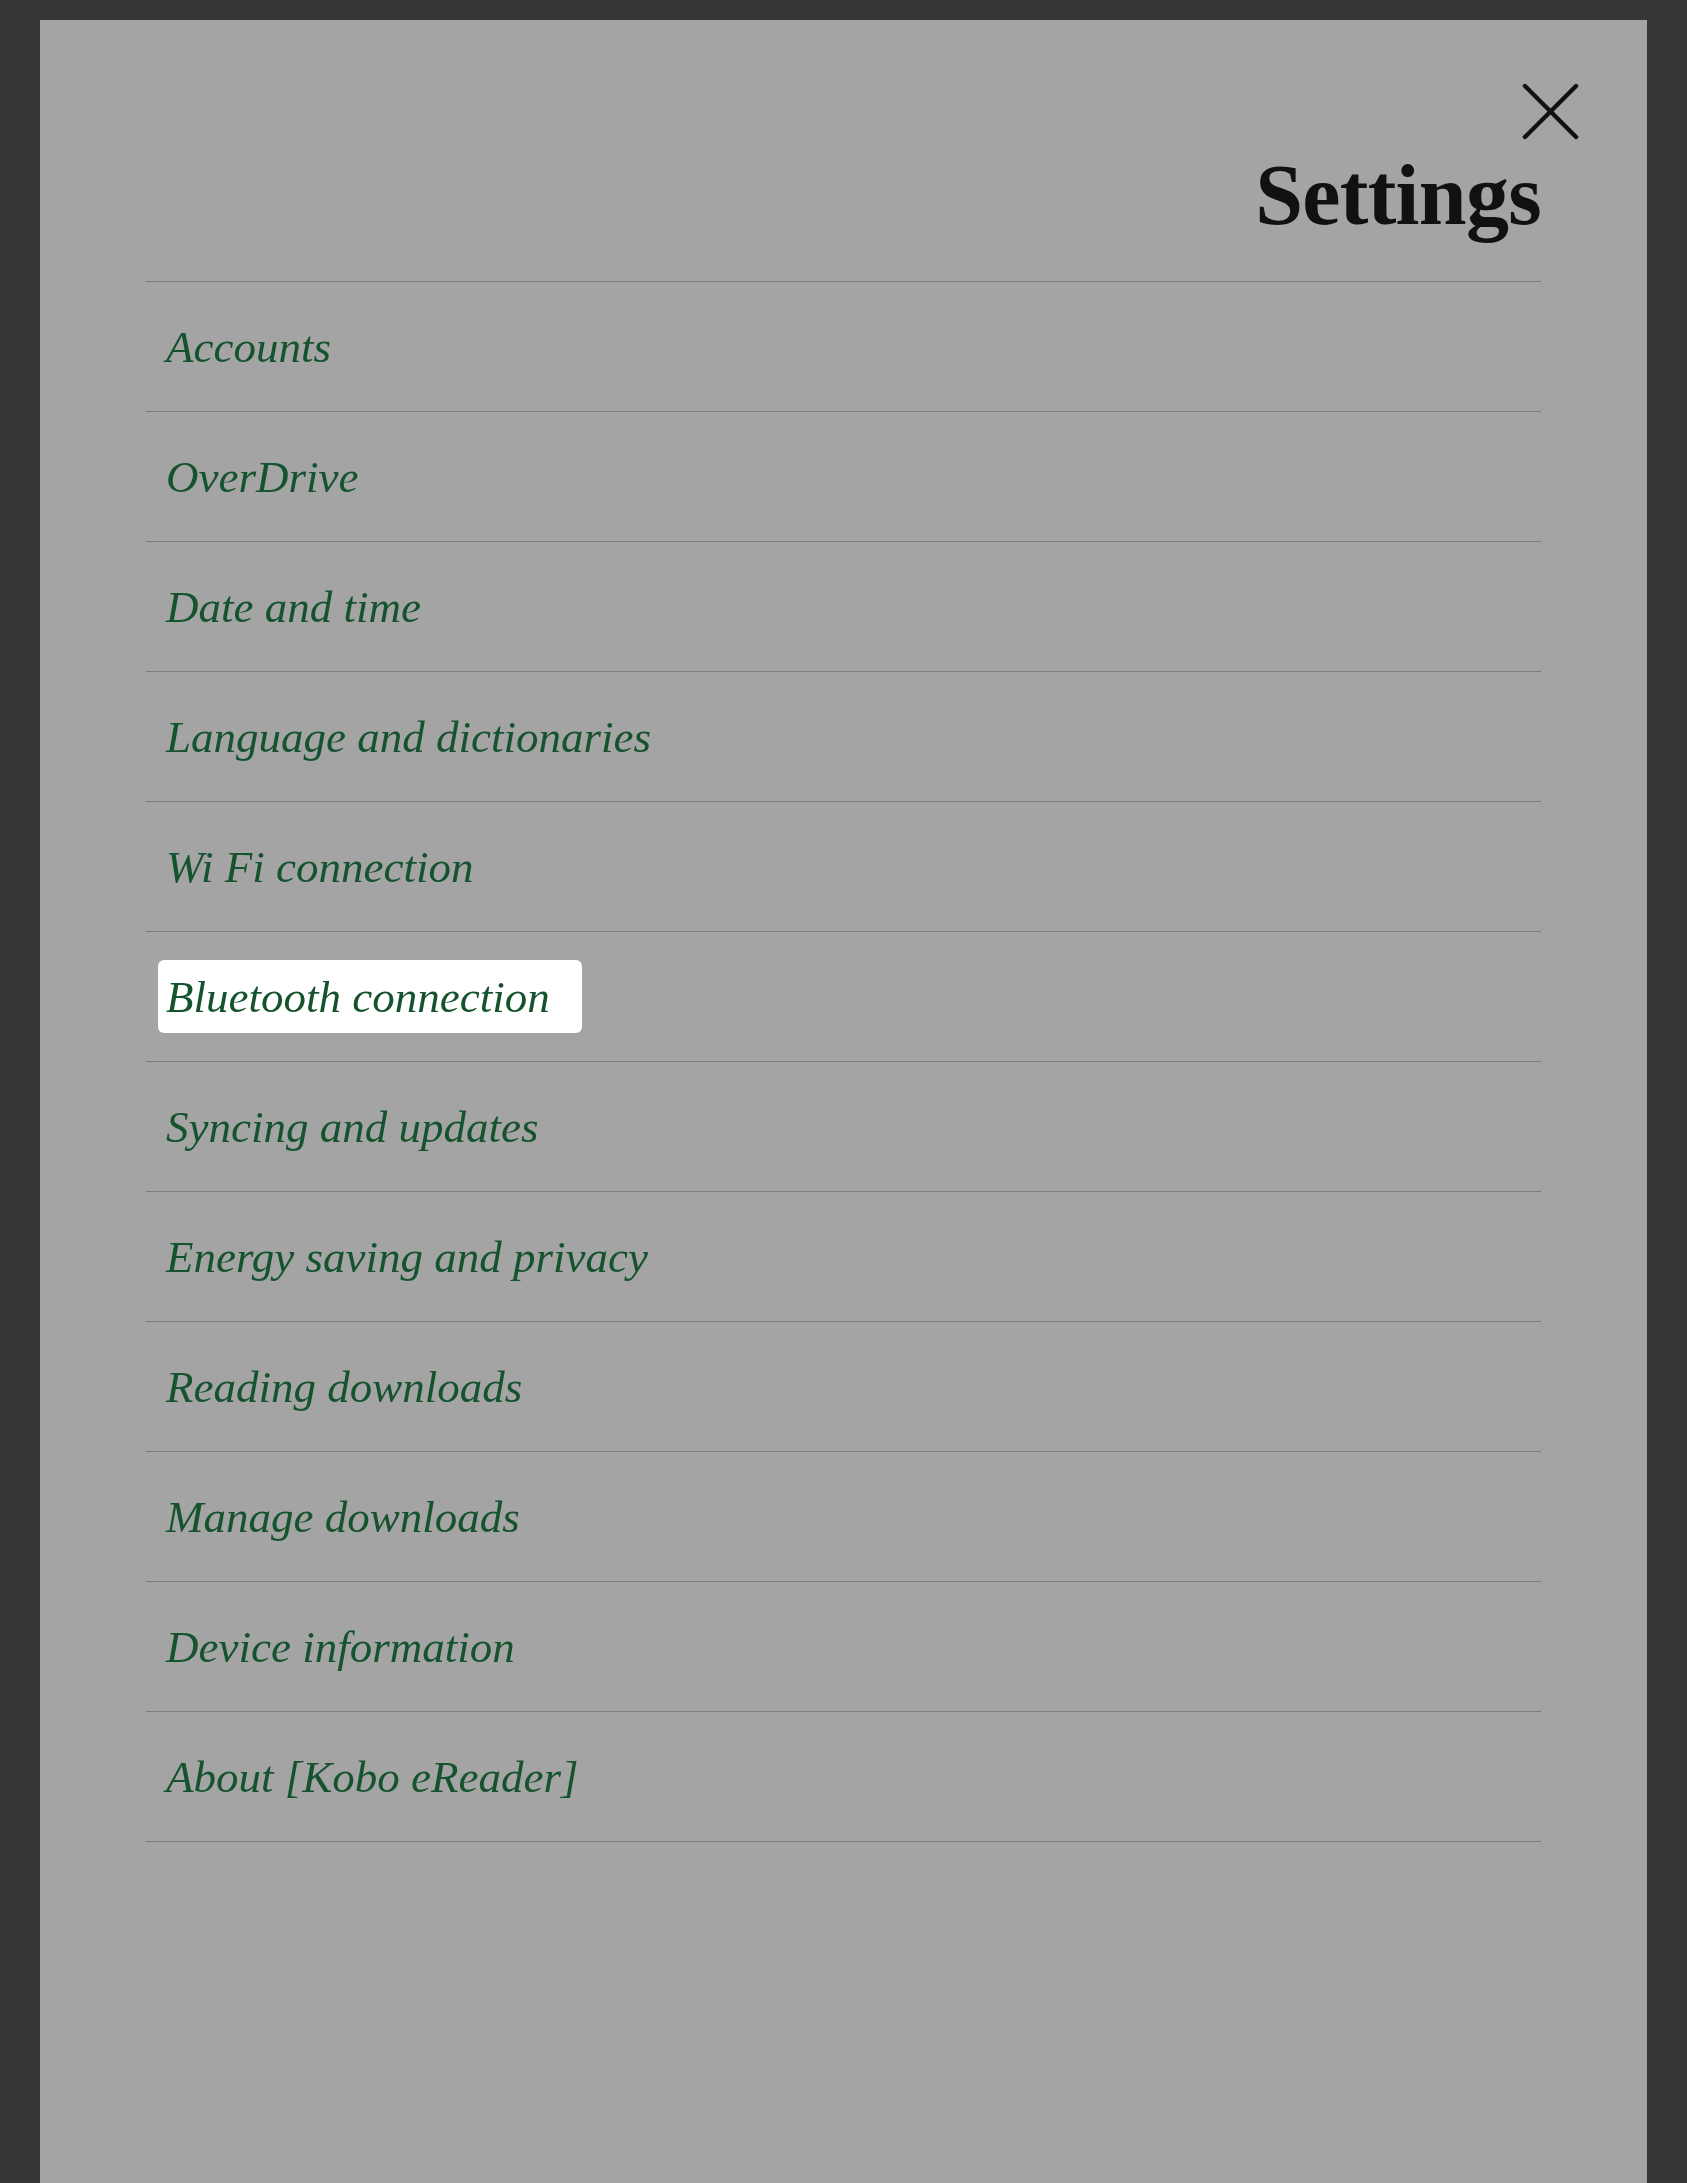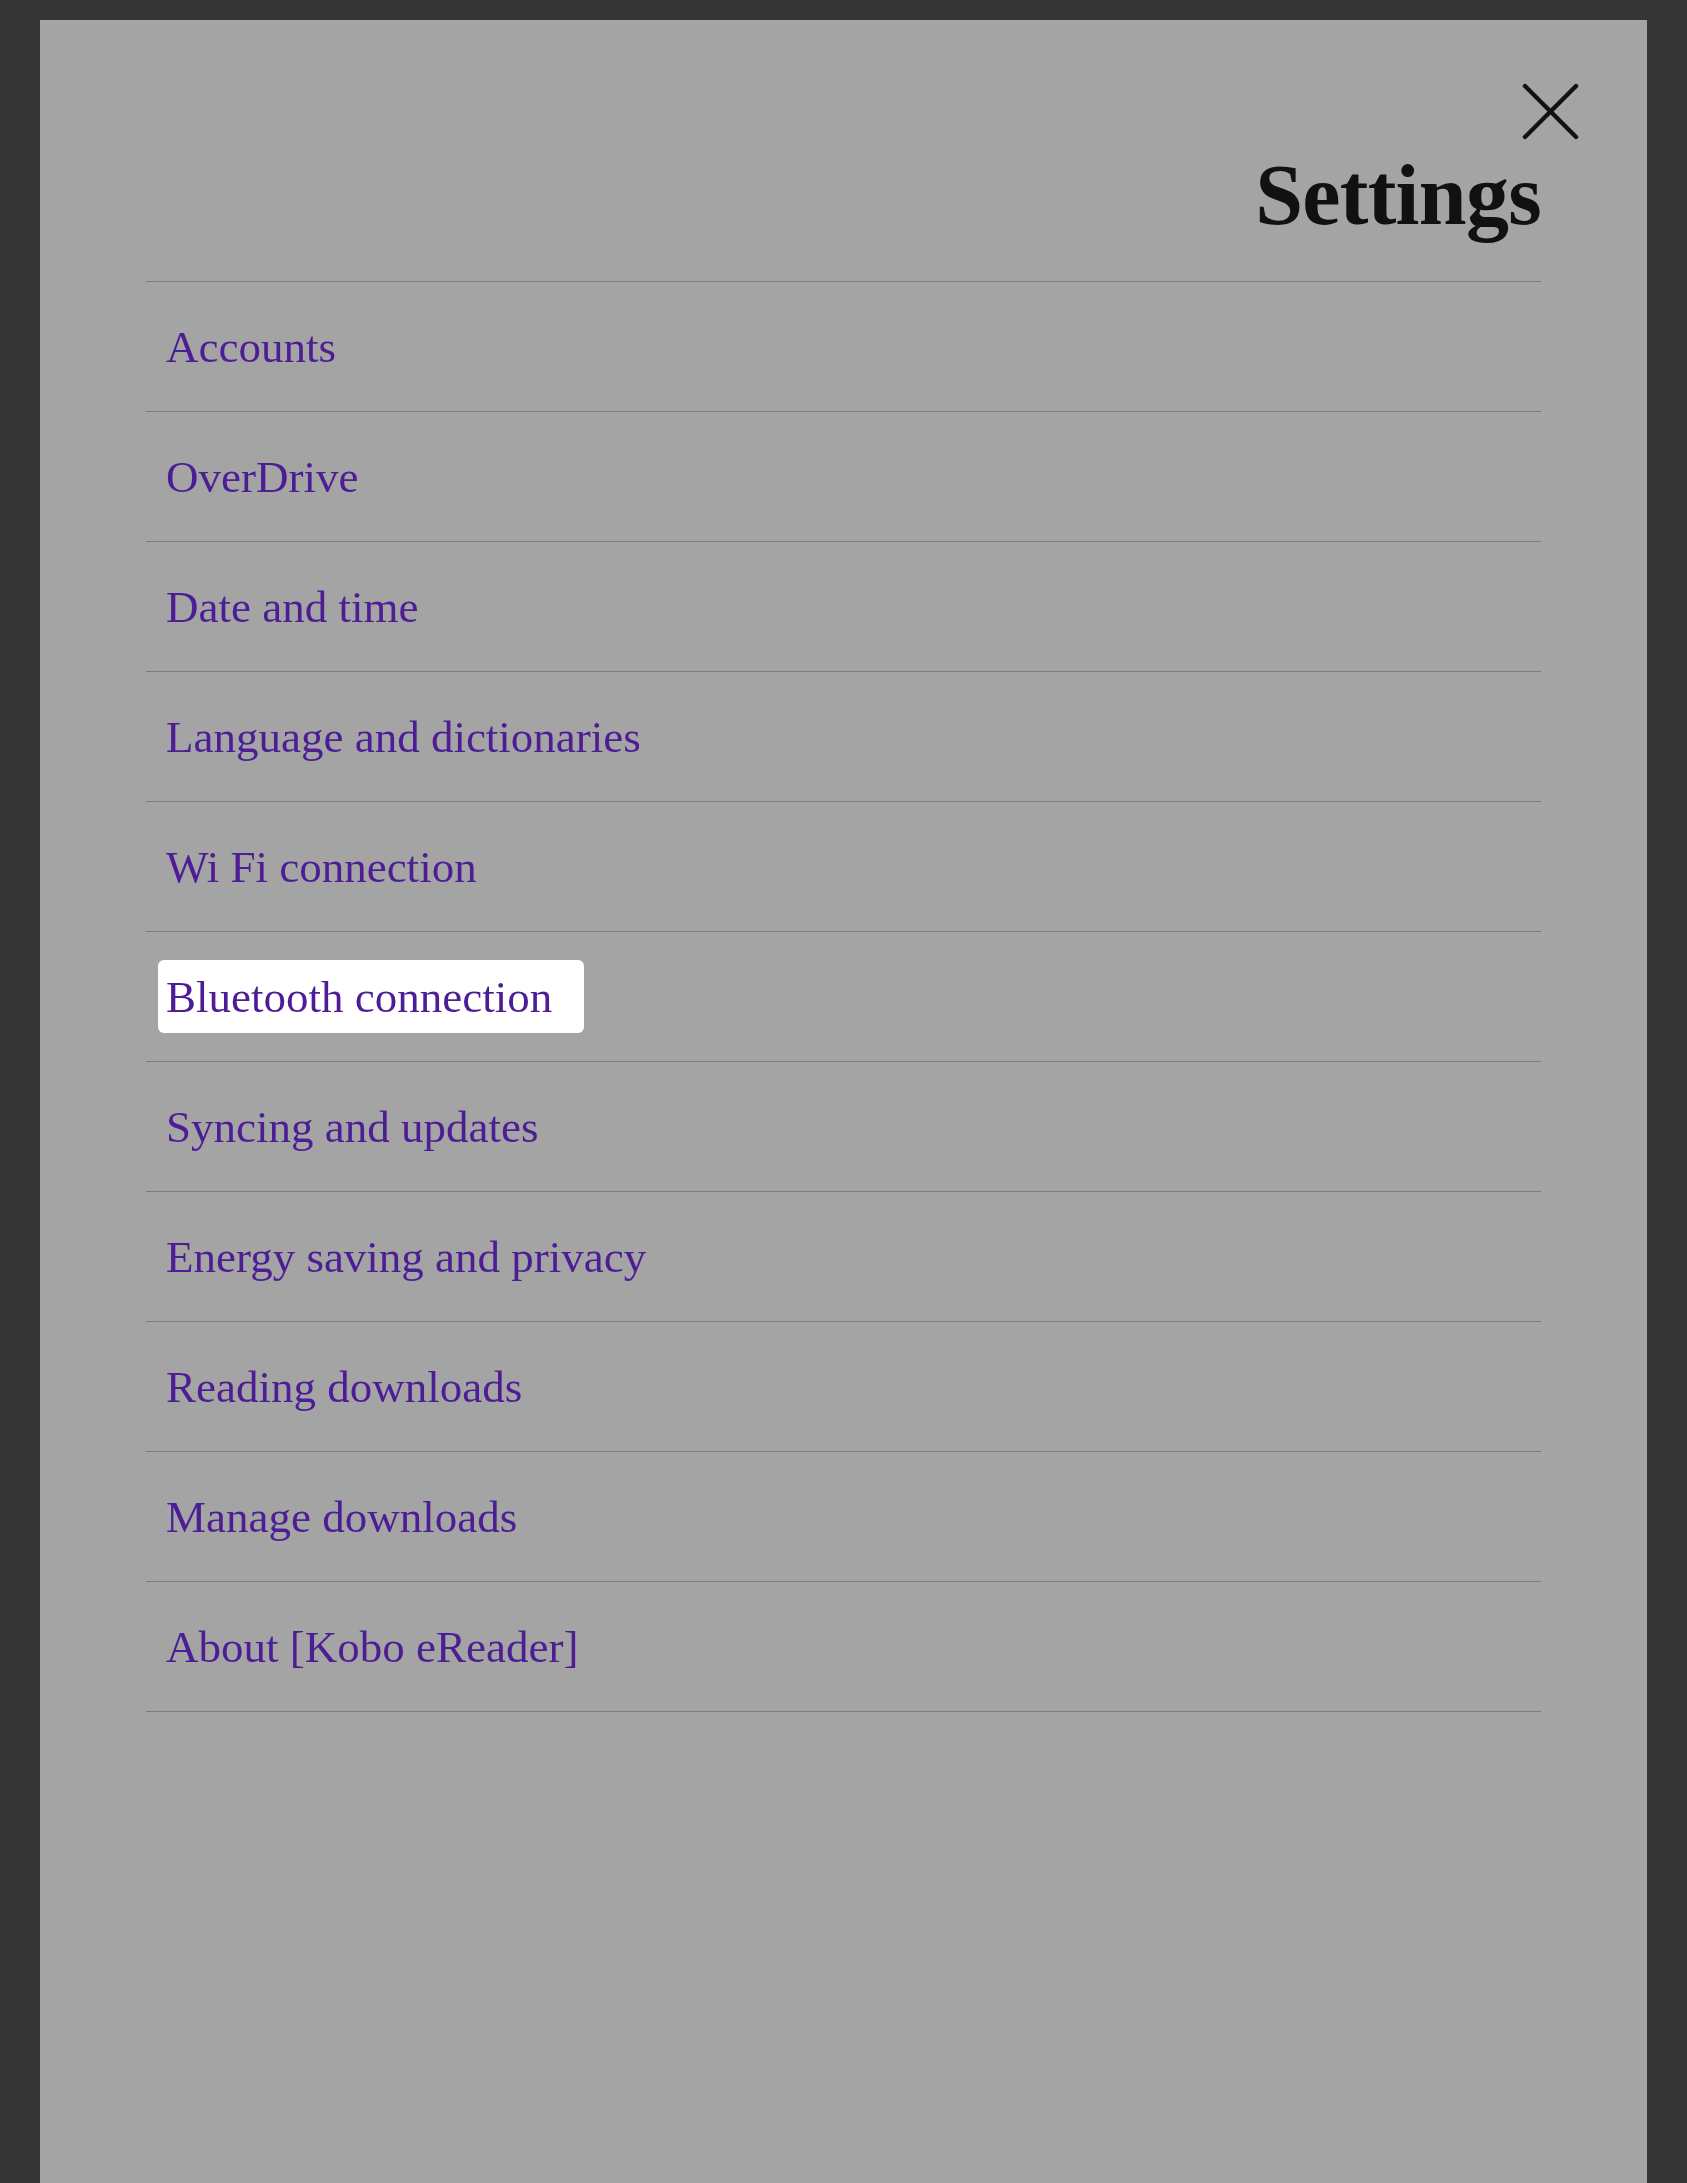--- a/index.html
+++ b/index.html
@@ -52,22 +52,23 @@
   .item {
     box-sizing: border-box;
     border-bottom: 1.3px solid #7c7c7c;
     height: 130px;
     display: flex;
     align-items: center;
     padding-left: 20px;
     cursor: pointer;
   }
   .label {
+    font-style: italic;
     font-size: 45px;
-    color: #4c1d95;
+    color: #14532d;
     white-space: nowrap;
   }
   .highlight {
     background: #ffffff;
     border-radius: 6px;
     padding: 10.6px 32px 10.6px 8px;
     margin-left: -8px;
     display: inline-block;
   }
 </style>
@@ -112,18 +113,21 @@
       <li class="item">
         <span class="label">Energy saving and privacy</span>
       </li>
       <li class="item">
         <span class="label">Reading downloads</span>
       </li>
       <li class="item">
         <span class="label">Manage downloads</span>
       </li>
       <li class="item">
+        <span class="label">Device information</span>
+      </li>
+      <li class="item">
         <span class="label">About [Kobo eReader]</span>
       </li>
     </ul>
 
 </div>
 
 
 </body></html>

